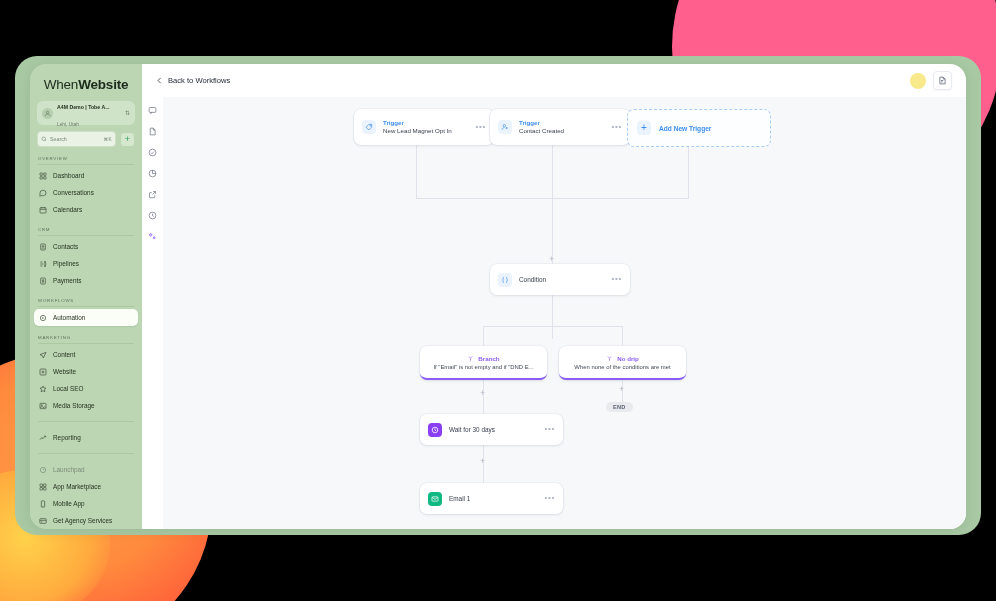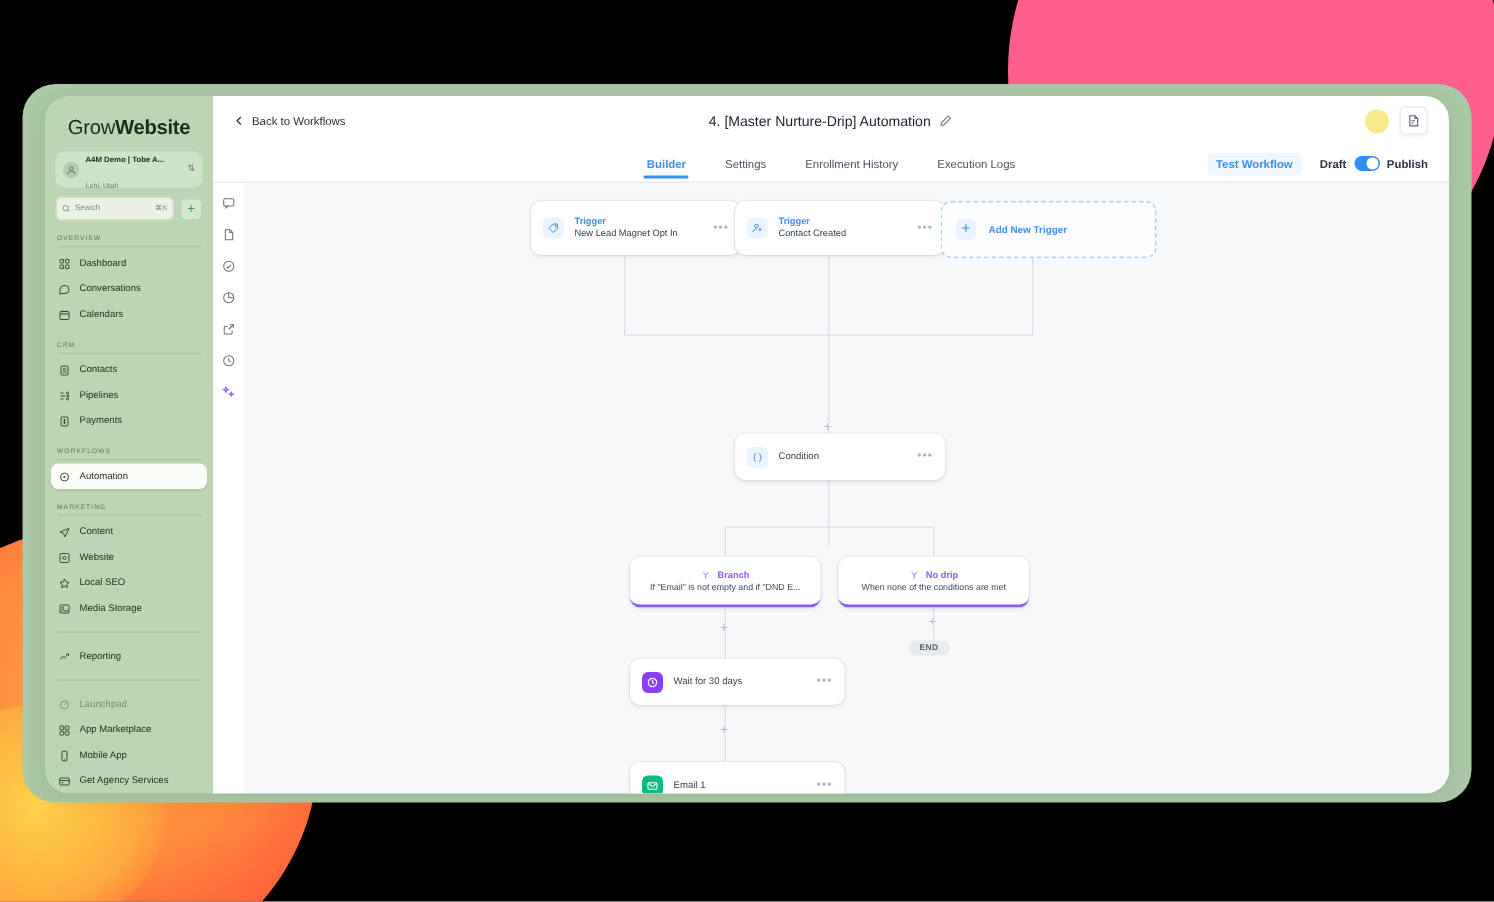--- a/index.html
+++ b/index.html
@@ -191,21 +191,21 @@
 
   <div class="blob-pink"></div>
   <div class="blob-orange"></div>
   <div class="blob-yellow"></div>
   <div class="frame"></div>
 
   <div class="app">
 
     <aside class="sidebar">
 
-      <div class="brand"><span>Grow</span><span class="b-bold">Website</span></div>
+      <div class="brand"><span>When</span><span class="b-bold">Website</span></div>
 
       <div class="acct">
         <span class="ava">
           <svg viewBox="0 0 24 24" fill="none" stroke="#6d7f68" stroke-width="2.4">
               <circle cx="12" cy="8" r="4"></circle>
               <path d="M4 21c0-4.4 3.6-7 8-7s8 2.6 8 7"></path>
             </svg>
         </span>
         <span class="acct-txt">
           <span class="acct-name">A4M Demo | Tobe A...</span>
@@ -404,55 +404,33 @@
     <section class="main">
 
       <div class="topbar">
         <div class="back">
           <svg viewBox="0 0 24 24" fill="none" stroke="#1e2531" stroke-width="2.6" stroke-linecap="round">
               <path d="M15 4L7 12l8 8"></path>
             </svg>
           <span>Back to Workflows</span>
         </div>
 
-        <div class="wf-title">
-          <span>4. [Master Nurture-Drip] Automation</span>
-          <svg class="pencil" viewBox="0 0 24 24" fill="none" stroke="#4b5262" stroke-width="1.9">
-              <path d="M16.5 3.5l4 4L8 20H4v-4z"></path>
-            </svg>
-        </div>
 
         <div class="top-right">
           <div class="avatar-y"></div>
           <div class="iconbtn">
             <svg viewBox="0 0 24 24" fill="none" stroke="#5a6272" stroke-width="2">
                 <path d="M5 3h9l5 5v13H5z"></path>
                 <path d="M14 3v5h5"></path>
                 <path d="M8 12h6M8 16h4"></path>
               </svg>
           </div>
         </div>
       </div>
 
-      <div class="tabsbar">
-        <div class="tabs">
-          <div class="tab active">Builder</div>
-          <div class="tab">Settings</div>
-          <div class="tab">Enrollment History</div>
-          <div class="tab">Execution Logs</div>
-        </div>
-        <div class="tab-right">
-          <div class="testwf">Test Workflow</div>
-          <div class="pubwrap">
-            <span>Draft</span>
-            <span class="toggle"></span>
-            <span>Publish</span>
-          </div>
-        </div>
-      </div>
 
       <div class="canvasarea">
 
         <div class="rail">
           <span class="ri">
               <svg viewBox="0 0 24 24" fill="none" stroke="#6b7280" stroke-width="1.9">
                 <rect x="3" y="4" width="18" height="13" rx="2.5"></rect>
                 <path d="M8 17l-1 3 4-3"></path>
               </svg>
             </span>

